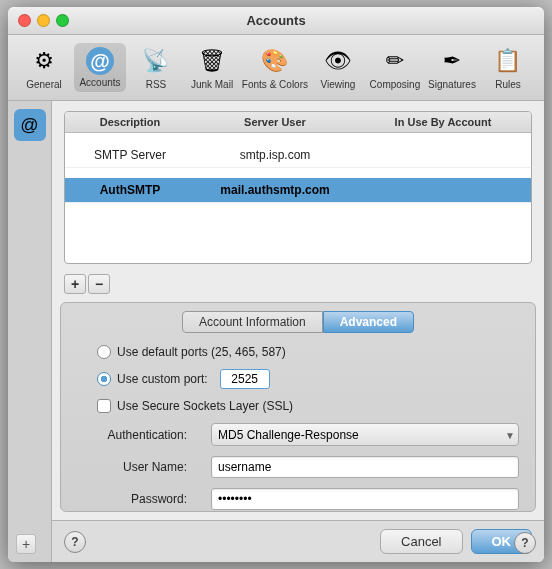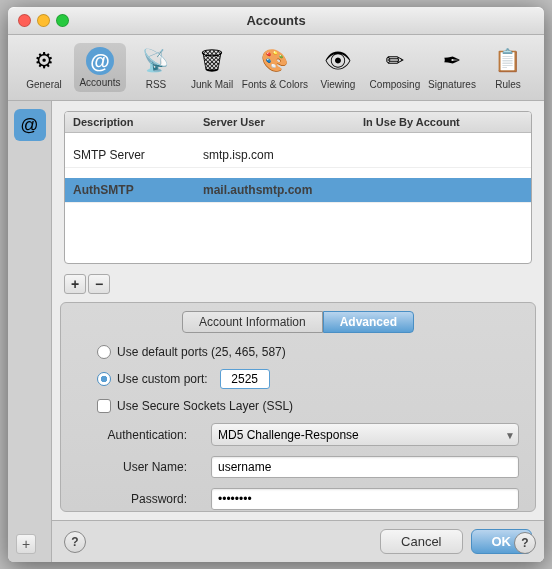--- a/index.html
+++ b/index.html
@@ -143,20 +143,21 @@
     .server-list-area {
       padding: 10px 12px 6px 12px;
       flex-shrink: 0;
     }
     .server-table {
       width: 100%;
       border: 1px solid #aaa;
       border-radius: 4px;
       overflow: hidden;
       background: white;
+      text-align: center;
     }
     .server-table-header {
       display: flex;
       background: linear-gradient(to bottom, #e8e8e8, #d8d8d8);
       border-bottom: 1px solid #bbb;
       padding: 2px 0;
     }
     .server-table-header .col {
       font-size: 11px;
       font-weight: bold;
@@ -171,21 +172,21 @@
       display: flex;
       border-bottom: 1px solid #eee;
       padding: 3px 0;
       margin-top: 10px;
     }
     .server-row:last-child { border-bottom: none; }
     .server-row.selected {
       background: #5a9fd4;
     }
     .server-row.selected .cell {
-      color: #404040;
+      color: #000000;
     }
     .server-row .cell {
       font-size: 12px;
       color: #222;
       padding: 2px 8px;
     }
     .server-row .cell.bold { font-weight: bold; }
 
     
     .server-empty {

